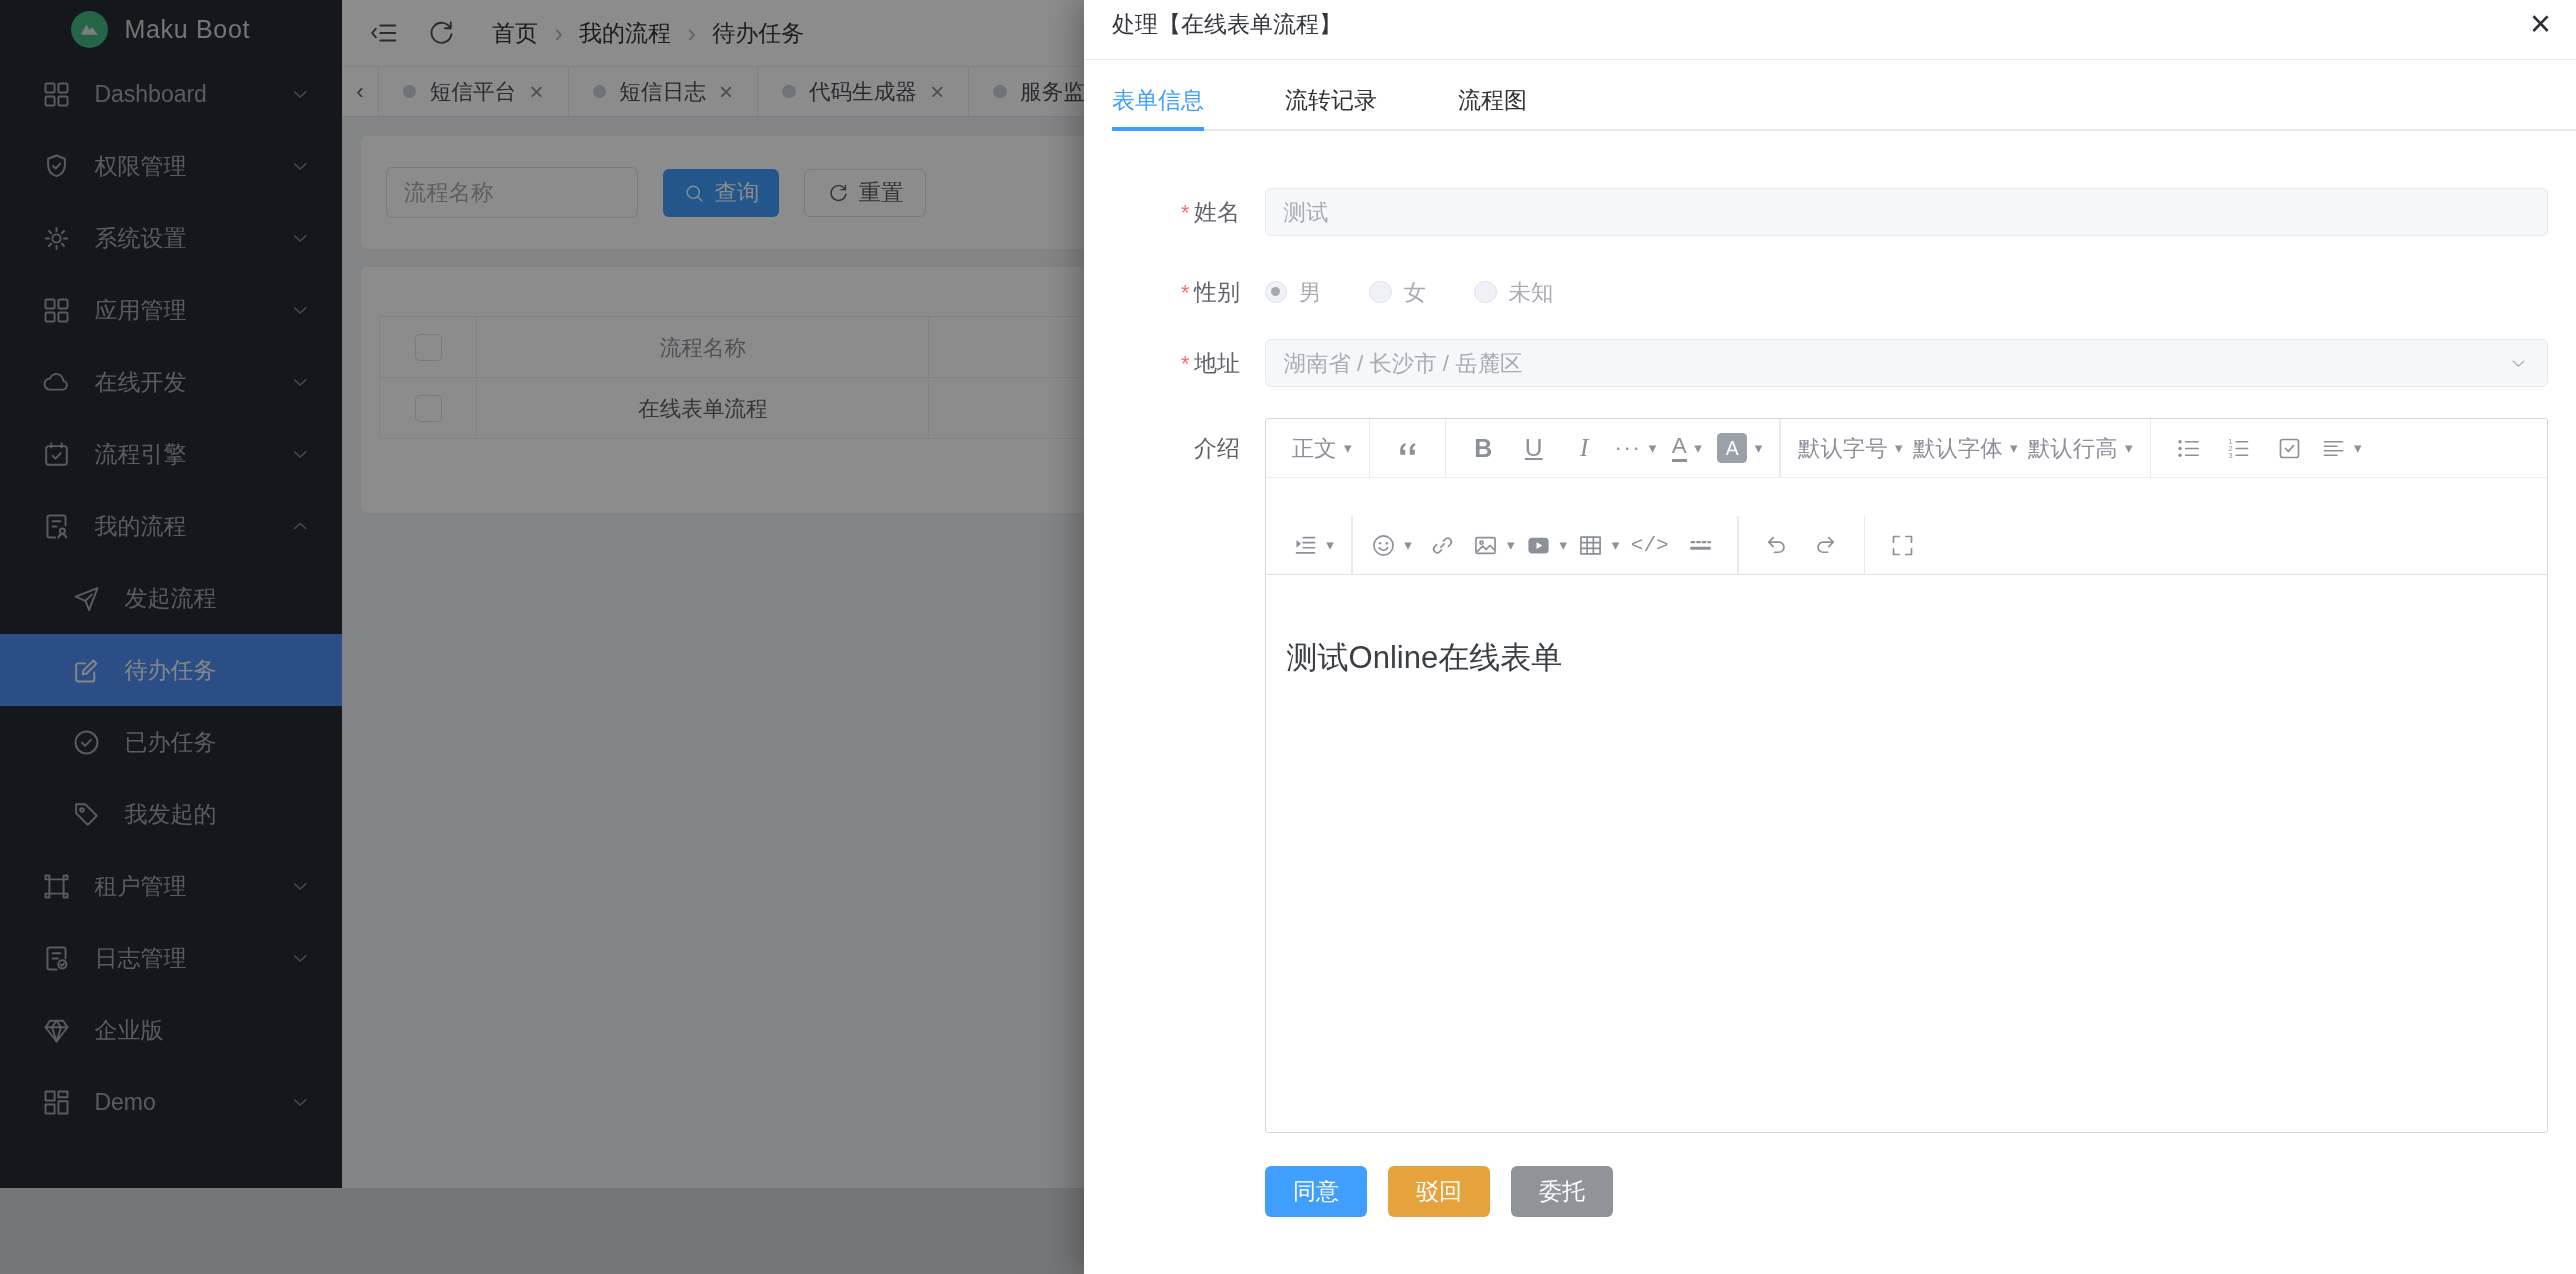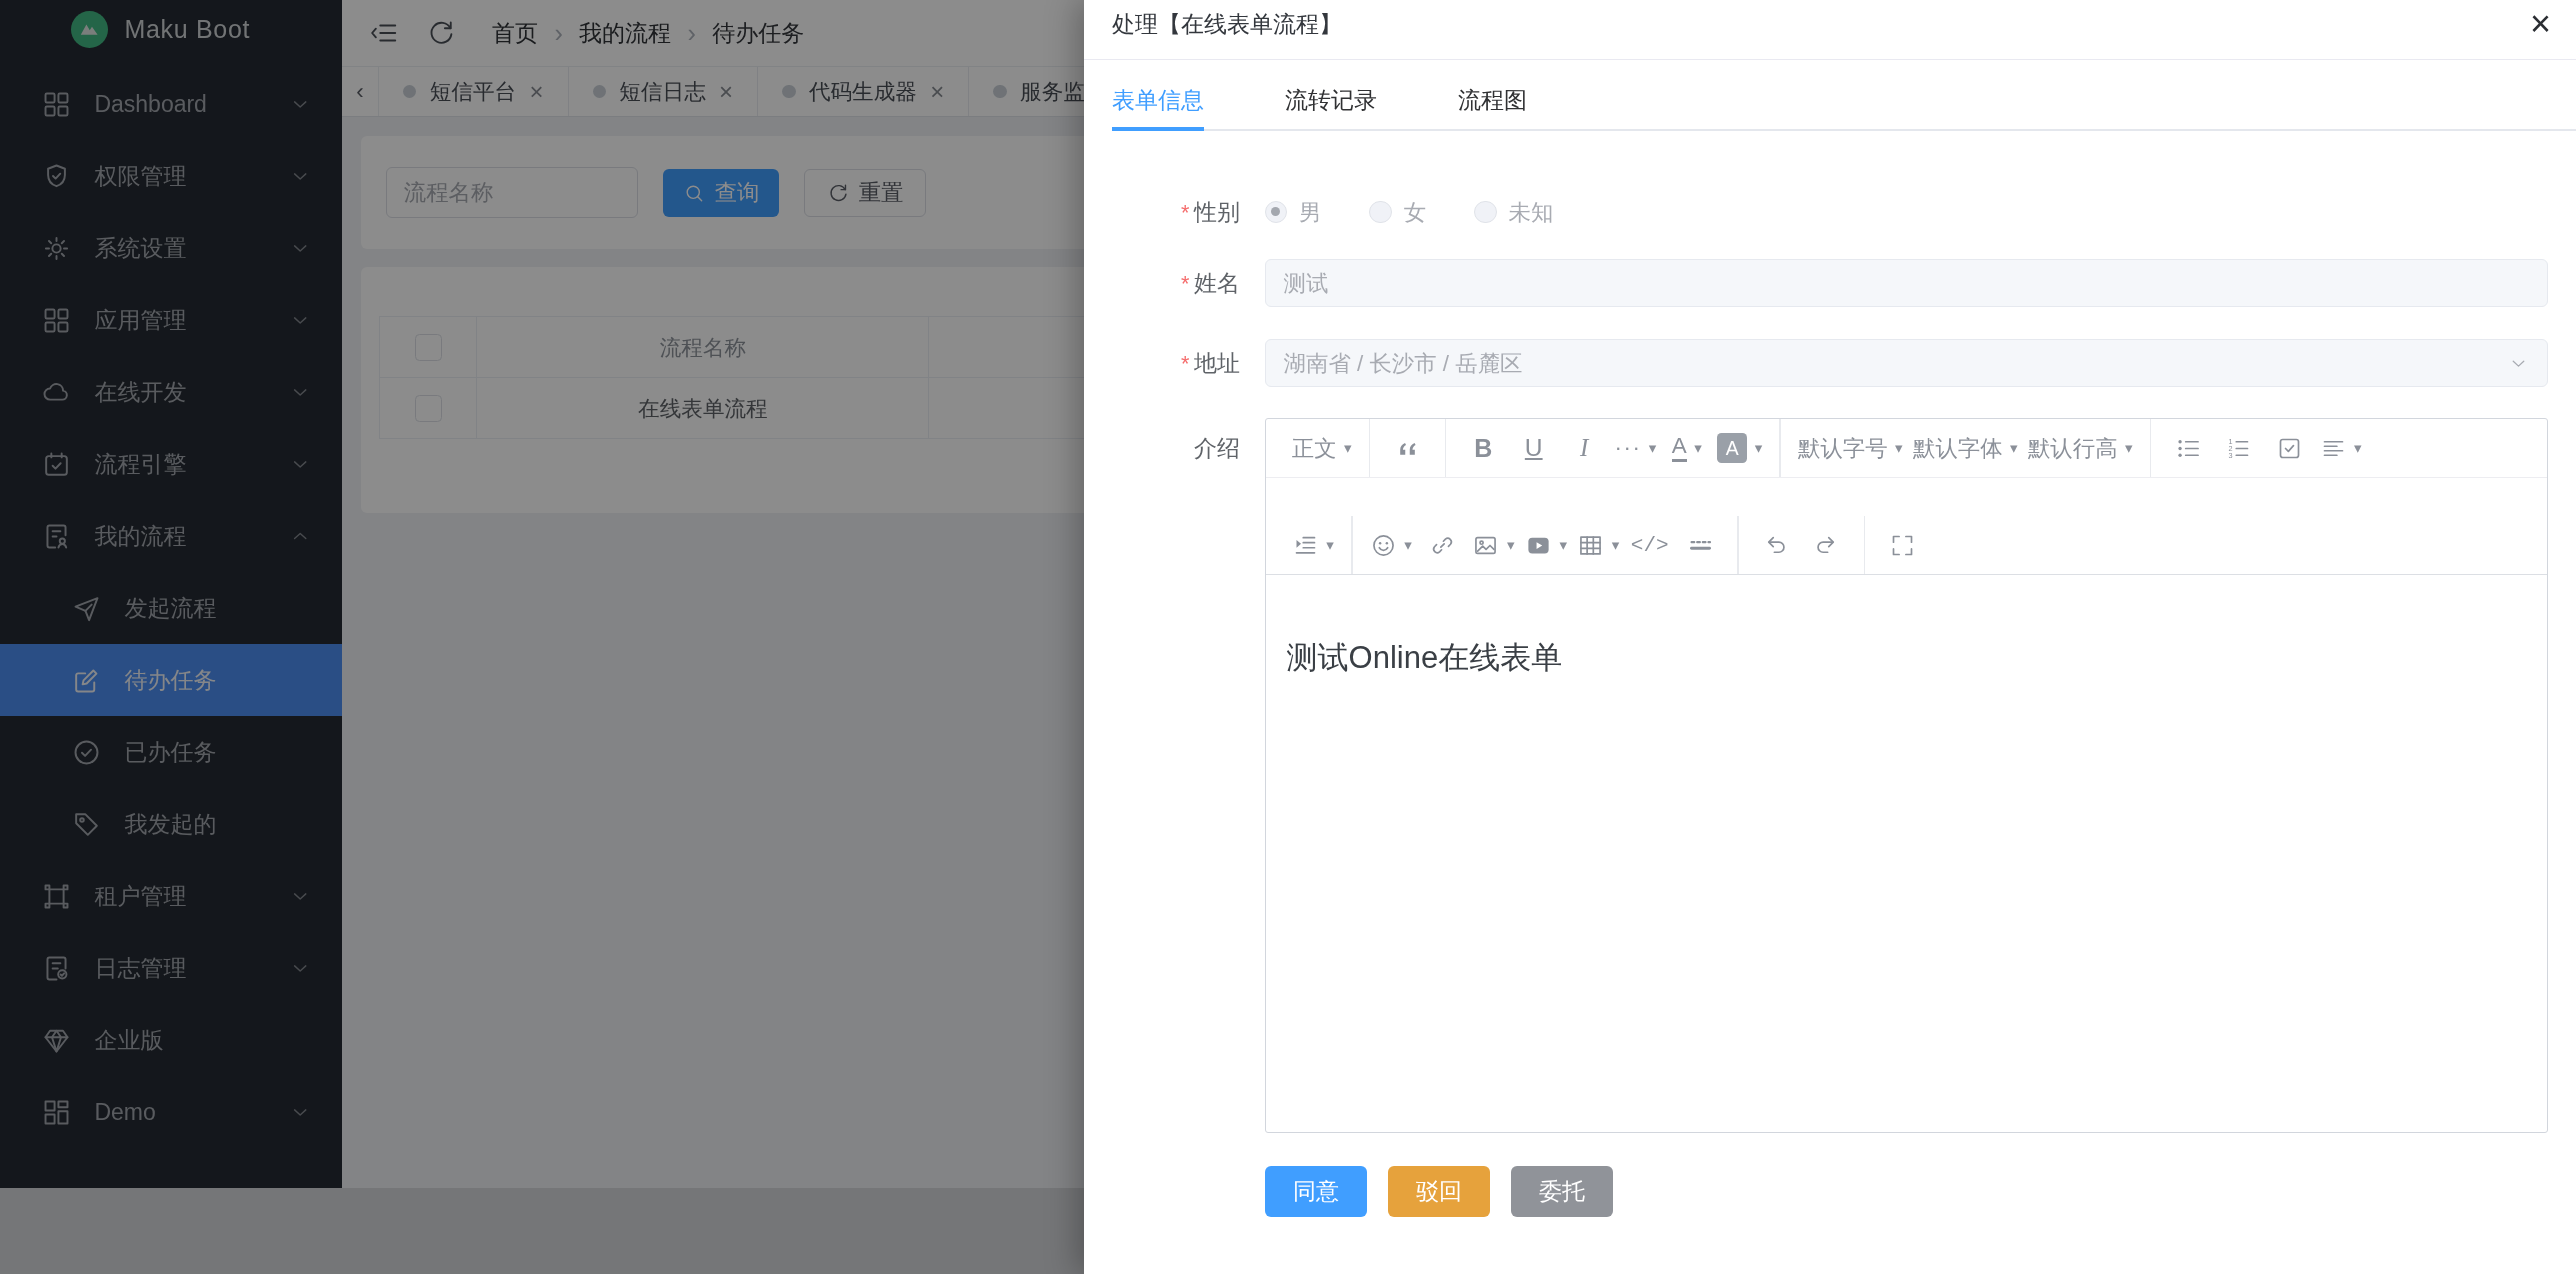--- a/index.html
+++ b/index.html
@@ -4,21 +4,21 @@
 <style>
   html,body{margin:0;padding:0;}
   body{font-family:"Liberation Sans","DejaVu Sans",sans-serif;}
   .stage{position:relative;width:2576px;height:1275px;overflow:hidden;background:#fff;}
 
   
   .sidebar{position:absolute;left:0;top:0;width:342px;height:1188px;background:#252b33;z-index:1;}
   .logo-row{height:58px;display:flex;align-items:center;padding-left:71px;}
   .logo-circle{width:37px;height:37px;border-radius:50%;background:var(--logo_green,#42b983);display:flex;align-items:center;justify-content:center;color:#dfe6e2;}
   .logo-text{margin-left:16.4px;font-size:25px;color:#cfd3d6;letter-spacing:0.7px;}
-  .menu{position:absolute;top:68px;left:0;right:0;}
+  .menu{position:absolute;top:58px;left:0;right:0;}
   .menu-item{display:flex;align-items:center;height:72px;padding:0 31px 0 41px;color:#a3a7ae;cursor:pointer;}
   .menu-item .mi-icon{width:31px;height:31px;flex:0 0 31px;margin-right:22.4px;}
   .menu-item.sub{padding-left:71px;}
   .menu-item .mi-label{flex:1;font-size:23px;white-space:nowrap;overflow:hidden;}
   .menu-item .mi-arrow{width:22.4px;height:22.4px;color:#84888f;}
   .menu-item.active{background:var(--sidebar_active,#4e8ff2);color:#f2f5f9;}
   .svgicon{stroke:currentColor;fill:none;stroke-width:1.5;stroke-linecap:round;stroke-linejoin:round;display:block;width:100%;height:100%;}
 
   
   .main{position:absolute;left:342px;top:0;right:0;height:1188px;background:#eef0f4;z-index:1;}
@@ -453,47 +453,47 @@
 
     <div class="d-body">
       <div class="d-tabs">
         <div class="d-tab active">表单信息</div>
         <div class="d-tab">流转记录</div>
         <div class="d-tab">流程图</div>
       </div>
 
       <div class="form">
 
+        <div class="frow">
+          <div class="flabel"><span class="req">*</span><span>姓名</span></div>
+          <div class="fctrl">
+            <div class="input-dis">
+                <span>测试</span>
+              </div>
+          </div>
+        </div>
+
         <div class="frow gender">
           <div class="flabel"><span class="req">*</span><span>性别</span></div>
           <div class="fctrl">
             <span class="radio-opt">
               <span class="radio checked"></span>
               <span class="radio-label">男</span>
             </span>
             <span class="radio-opt">
               <span class="radio"></span>
               <span class="radio-label">女</span>
             </span>
             <span class="radio-opt">
               <span class="radio"></span>
               <span class="radio-label">未知</span>
             </span>
           </div>
         </div>
 
-        <div class="frow">
-          <div class="flabel"><span class="req">*</span><span>姓名</span></div>
-          <div class="fctrl">
-            <div class="input-dis">
-                <span>测试</span>
-              </div>
-          </div>
-        </div>
-
         <div class="frow addr">
           <div class="flabel"><span class="req">*</span><span>地址</span></div>
           <div class="fctrl">
             <div class="input-dis select-dis">
               <span>湖南省 / 长沙市 / 岳麓区</span>
               <span class="sel-arrow">
                   <svg class="svgicon" viewBox="0 0 24 24">
                     <path d="M6 9.5l6 5.5 6-5.5"></path>
                   </svg>
                 </span>

